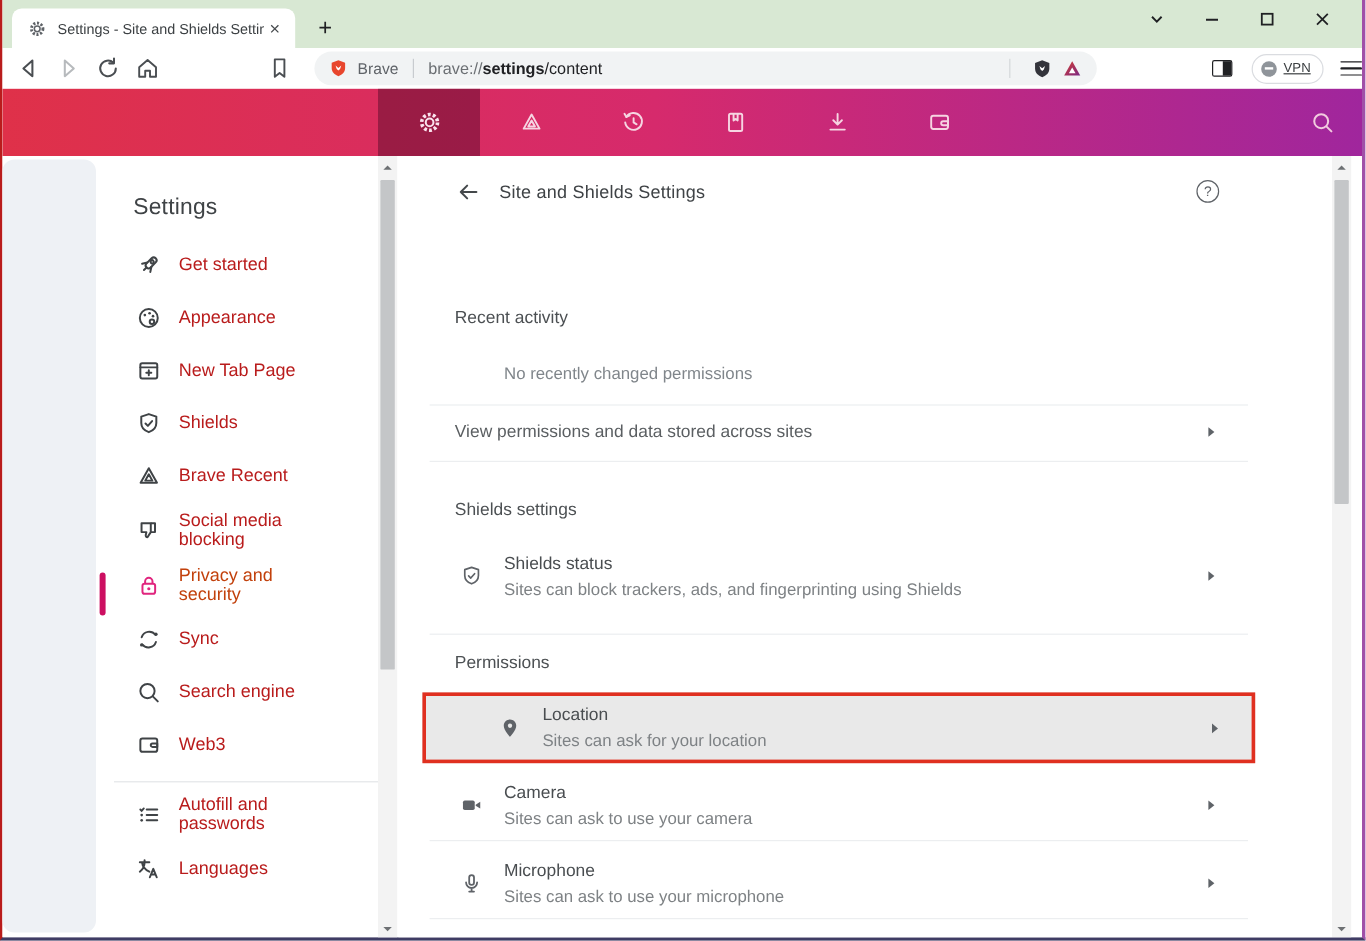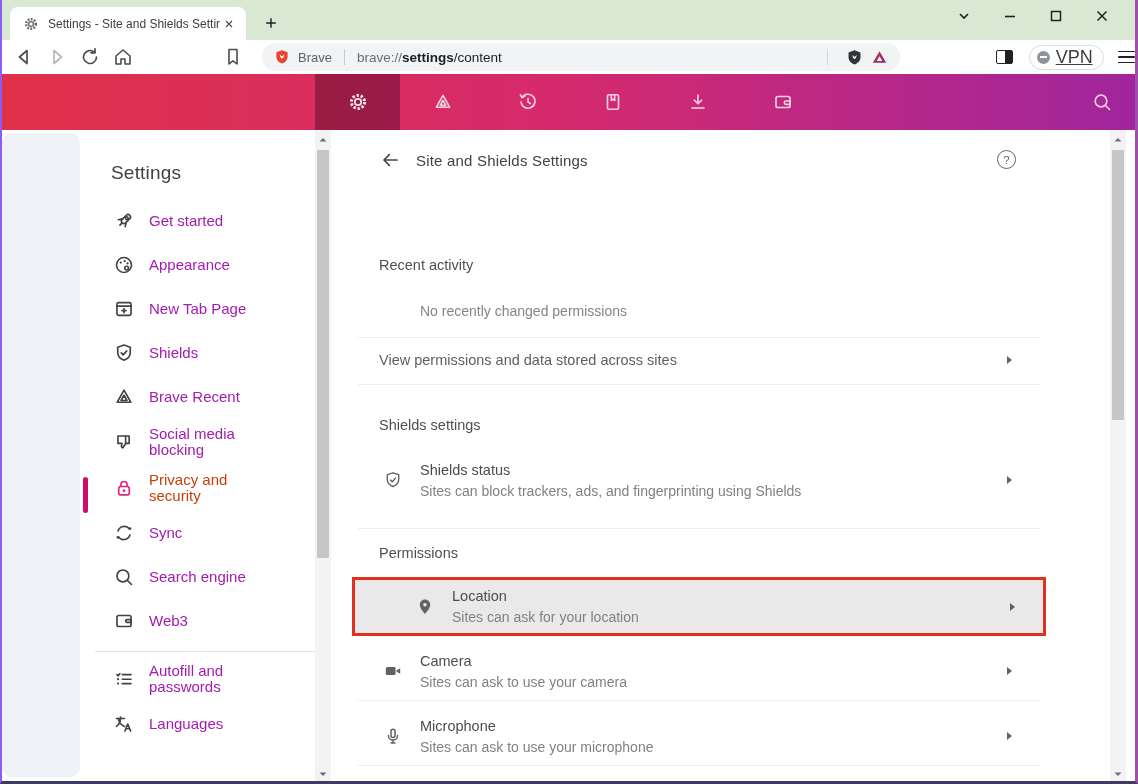--- a/index.html
+++ b/index.html
@@ -1,19 +1,19 @@
 <!DOCTYPE html>
 <html><head>
 <meta charset="utf-8">
 <style>
   * { margin:0; padding:0; box-sizing:border-box; }
   html,body { width:1138px; height:784px; }
   body { font-family:"Liberation Sans", sans-serif; background:#fff; overflow:hidden; }
   .window { position:relative; width:1138px; height:784px; overflow:hidden;
-            border-left:2px solid #8b5cf6; border-right:3px solid #a050a8; border-bottom:3px solid #3f3c64; }
+            border-left:2px solid #b91c1c; border-right:3px solid #a050a8; border-bottom:3px solid #3f3c64; }
 
   
   .tabstrip { position:absolute; left:0; top:0; width:100%; height:40px; background:#d8e8d3; }
   .tab { position:absolute; left:8px; top:7px; width:236px; height:33px; background:#fff;
          border-radius:8px 8px 0 0; display:flex; align-items:center; padding:0 8px 0 13px; cursor:default; }
   .tab-fav { flex:0 0 auto; width:16px; height:16px; color:#5f6368; }
   .tab-title { flex:1; margin-left:9px; font-size:12px; color:#3c4043; white-space:nowrap; overflow:hidden; }
   .tab-close { flex:0 0 auto; width:18px; height:18px; display:flex; align-items:center; justify-content:center;
                color:#45494c; border-radius:50%; }
   .newtab-btn { position:absolute; left:256px; top:10px; width:26px; height:26px; display:flex; align-items:center;
@@ -40,21 +40,21 @@
   .urlbar .spacer { flex:1; }
   .url-sep2 { width:1px; height:16px; background:#d4d7da; margin:0 10px; }
   .url-right-ic { width:17px; height:17px; margin-left:8px; flex:0 0 auto; }
   .sidebar-toggle { margin-left:96px; width:17px; height:14px; border:1.6px solid #202124; border-radius:2px;
                     position:relative; flex:0 0 auto; }
   .sidebar-toggle::after { content:""; position:absolute; right:0; top:0; width:7px; height:100%; background:#202124; }
   .vpn-pill { margin-left:16px; height:25px; border:1px solid #dadce0; border-radius:13px; background:#fff;
               display:flex; align-items:center; padding:0 10px 0 7px; }
   .vpn-dot { width:13px; height:13px; border-radius:50%; background:#8f949a; position:relative; }
   .vpn-dot::after { content:""; position:absolute; left:3px; top:5.6px; width:7px; height:1.8px; background:#fff; }
-  .vpn-label { margin-left:6px; font-size:18px; color:#3c4043;text-decoration:underline; }
+  .vpn-label { margin-left:6px; font-size:11px; color:#3c4043;text-decoration:underline; }
   .menu-btn { margin-left:14px; width:18px; height:13px; display:flex; flex-direction:column; justify-content:space-between; }
   .menu-btn i { display:block; height:1.8px; background:#202124; border-radius:1px; }
 
   
   .appnav { position:absolute; left:0; top:74px; width:100%; height:56px;
             background:linear-gradient(90deg,#df3149 0%,#d62a6c 48%,#a0269d 100%); }
   .appnav-cells { position:absolute; left:313px; top:0; height:56px; display:flex; }
   .an-cell { width:85px; height:56px; display:flex; align-items:center; justify-content:center; color:#f6d5e2; }
   .an-cell.active { background:rgba(66,4,34,0.42); color:#fbe3ee; }
   .an-cell svg { width:22px; height:22px; }
@@ -64,21 +64,21 @@
   .page { position:absolute; left:0; top:130px; width:1138px; height:654px; background:#fff; }
   .left-panel { position:absolute; left:0; top:3px; width:78px; height:644px; background:#eef1f5; border-radius:10px; }
   .accent-bar { position:absolute; left:81px; top:347px; width:5px; height:36px; background:#cc0f61; border-radius:2.5px; }
 
   
   .snav { position:absolute; left:93px; top:32px; width:220px; }
   .snav-title { font-size:19px; color:#3f4346; padding-left:16px; margin-bottom:15px; letter-spacing:.2px; }
   .snav-item { display:flex; align-items:center; padding-left:18px; cursor:pointer; }
   .snav-item.h44 { height:44px; } .snav-item.h46 { height:46px; }
   .snav-item svg { width:22px; height:22px; color:#3f4346; flex:0 0 auto; }
-  .snav-label { margin-left:14px; font-size:15px; line-height:16px; color:#a21caf; width:120px; }
+  .snav-label { margin-left:14px; font-size:15px; line-height:16px; color:#b91c1c; width:120px; }
   .snav-item.active svg { color:#e0257e; }
   .snav-item.active .snav-label { color:#c2410c; }
   .snav-divider { height:1px; background:#e3e5e8; margin:8px 0 4px 0; }
 
   
   .sbar { position:absolute; top:0; width:16px; height:654px; background:#f3f3f3; }
   .sbar.left-sb { left:313px; } .sbar.right-sb { left:1108px; }
   .sb-arrow { position:absolute; left:3px; width:10px; height:10px; color:#6d7073; }
   .sb-thumb { position:absolute; left:2px; width:12px; background:#c4c6c8; border-radius:1px; }
 

